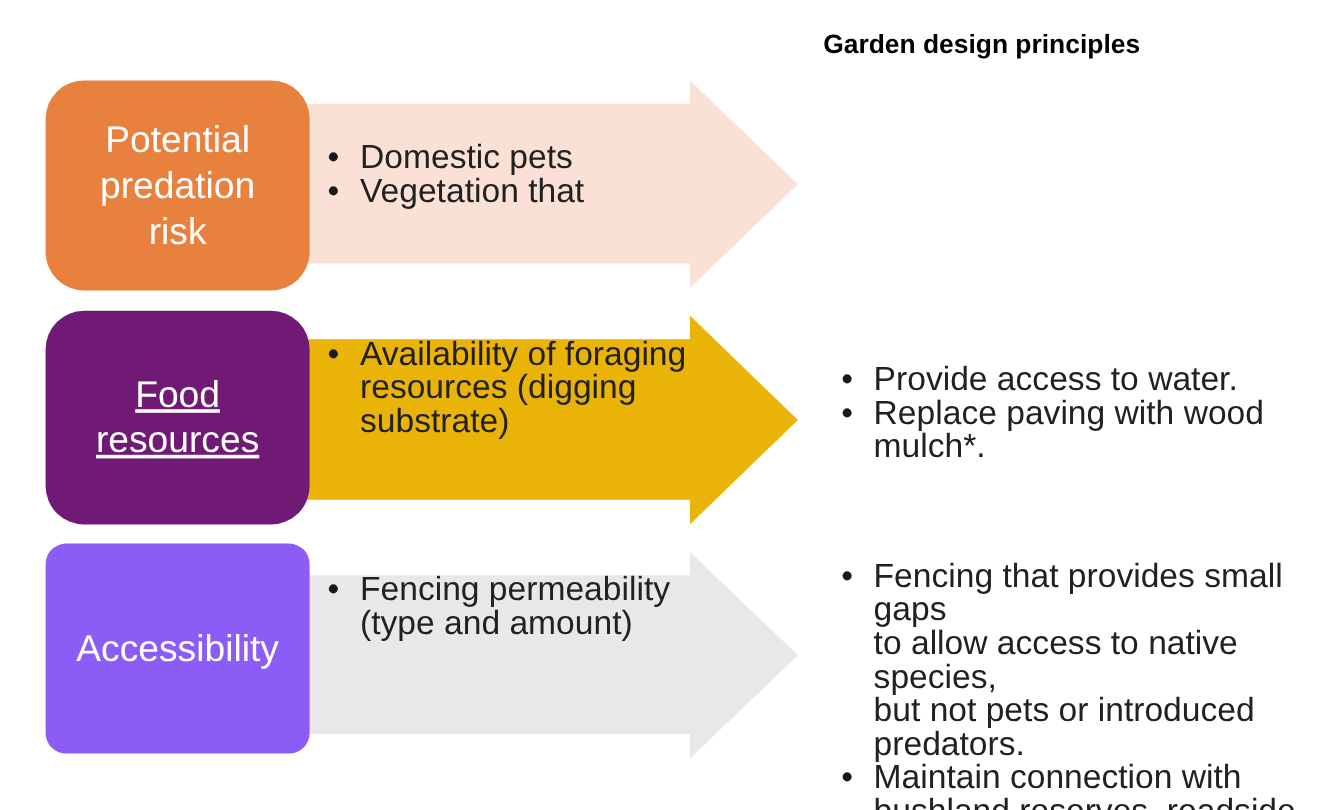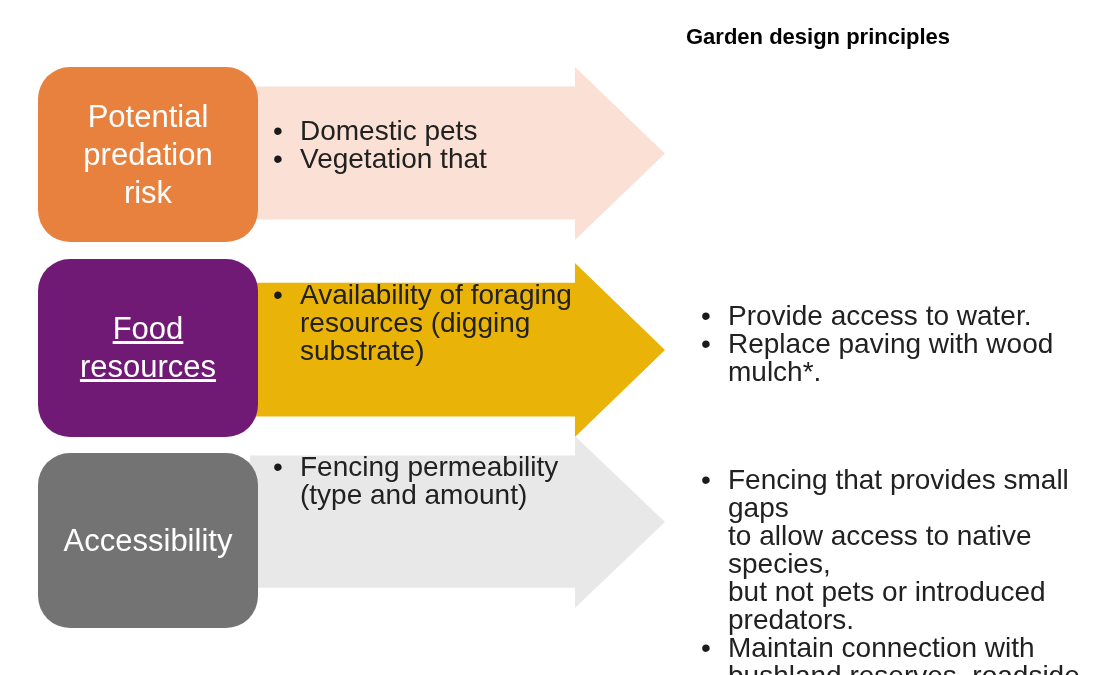--- a/index.html
+++ b/index.html
@@ -24,31 +24,31 @@
     border-radius:32px;
     display:flex;align-items:center;justify-content:center;
     text-align:center;
     color:#ffffff;
     font-size:31px;line-height:38px;
     white-space:pre-line;
     z-index:2;
   }
   .box1{top:67px;height:175px;background:#E8813E;}
   .box2{top:259px;height:178px;background:#701a75;text-decoration:underline;}
-  .box3{top:453px;height:175px;background:#737373;}
+  .box3{top:453px;height:175px;background:#8b5cf6;border-radius:17px;}
   
   .arrow{
     position:absolute;
     left:250px;width:415px;
     clip-path:polygon(0% 11.3%,78.3% 11.3%,78.3% 0%,100% 50%,78.3% 100%,78.3% 88.2%,0% 88.2%);
     z-index:1;
   }
   .arrow1{top:67px;height:173px;background:#FAE0D5;}
   .arrow2{top:263px;height:174px;background:#eab308;}
-  .arrow3{top:436px;height:172px;background:#E9E8E8;}
+  .arrow3{top:460px;height:172px;background:#E9E8E8;}
   
   ul.blist{
     list-style:none;margin:0;padding:0;
     position:absolute;
     font-size:28px;line-height:28px;
     color:#212121;
   }
   ul.blist li{
     position:relative;
     padding-left:30px;

